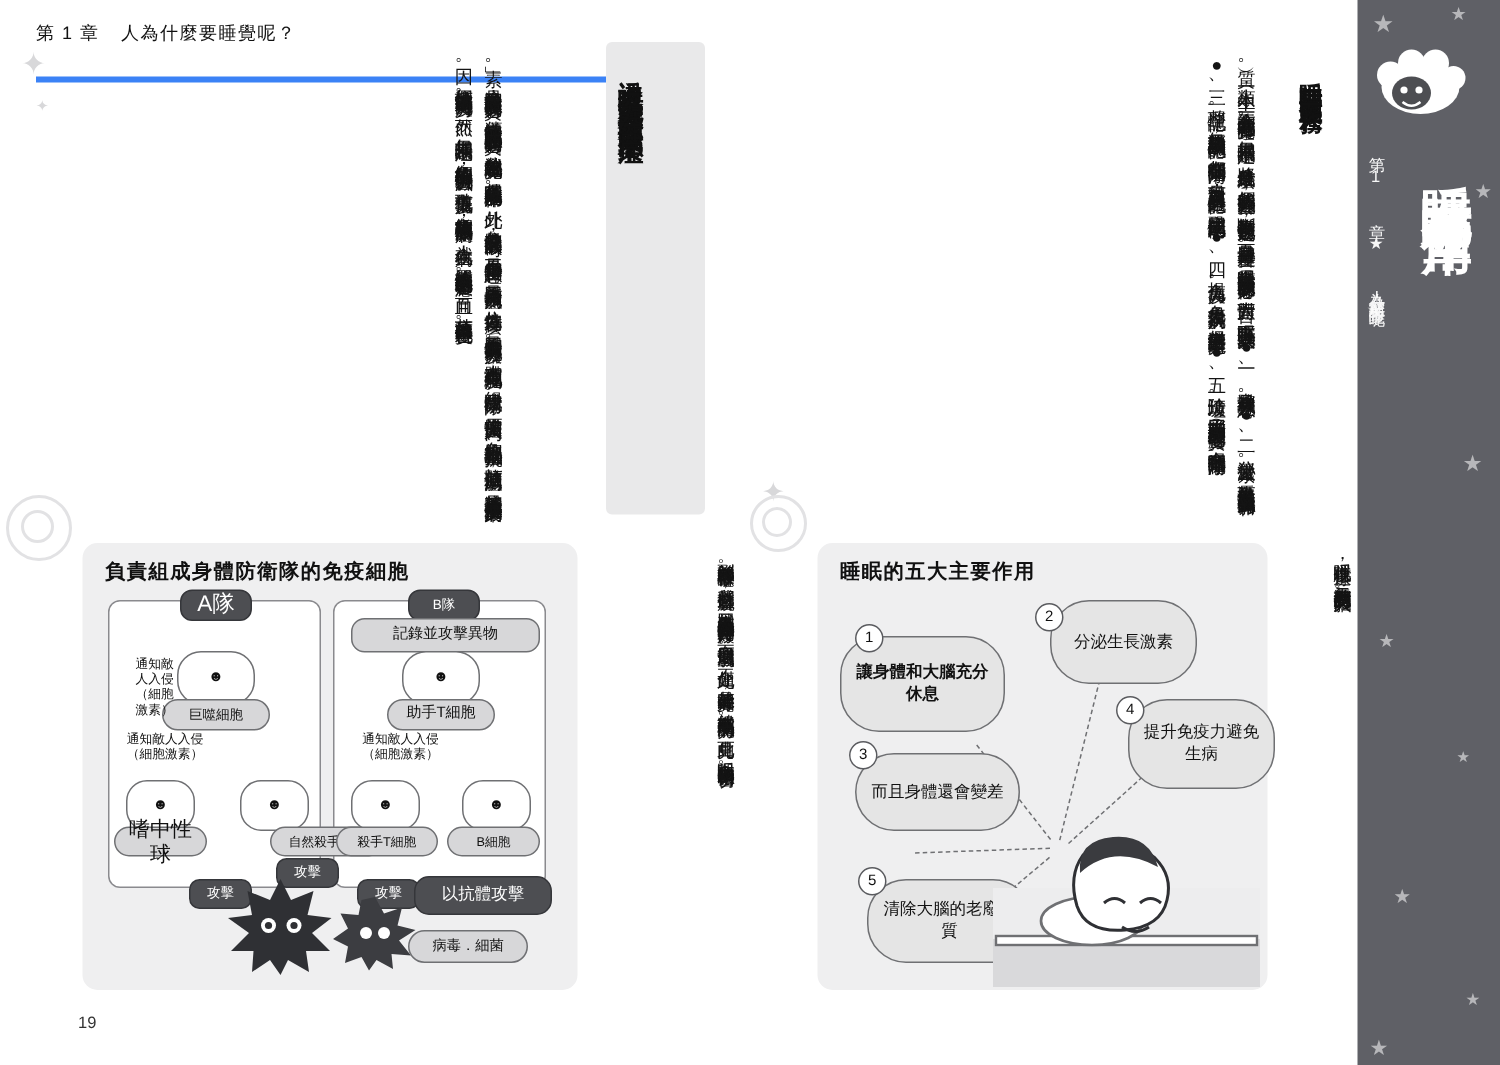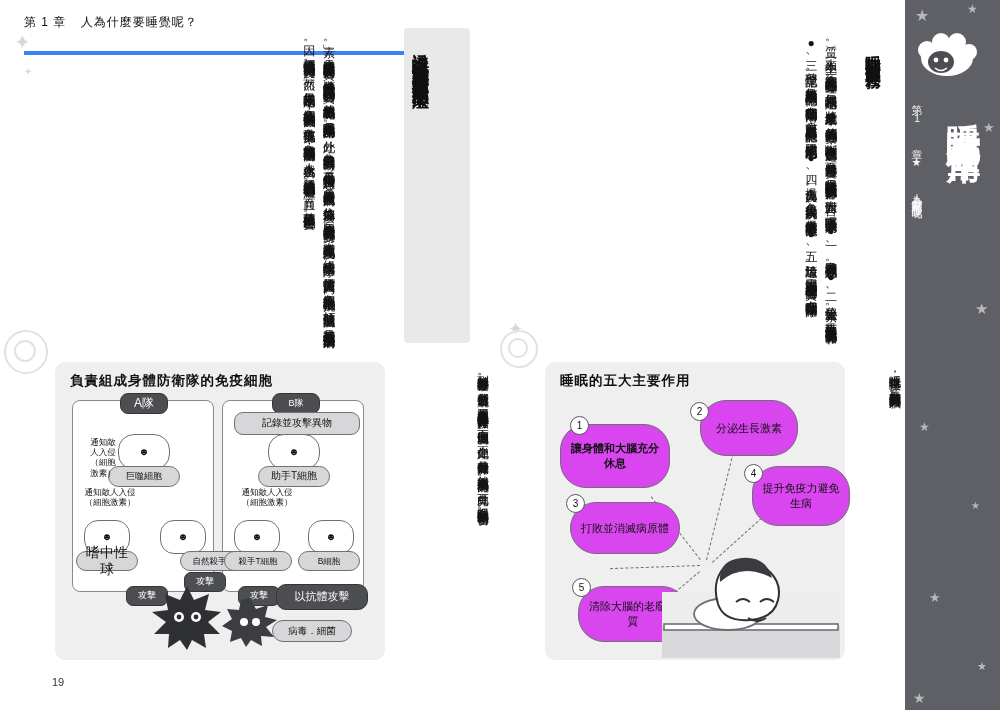--- a/index.html
+++ b/index.html
@@ -82,21 +82,21 @@
   .chip{
     position:absolute;background:#fff;border:1.4px solid #6f7073;border-radius:14px;
     font-size:10px;text-align:center;color:#111;line-height:1.25;
     display:flex;align-items:center;justify-content:center;padding:2px 4px;
   }
   .chip.dark{background:#4d4e52;color:#fff;border-color:#35363a;}
   .chip.gray{background:#d7d7d9;}
   .lbl{position:absolute;font-size:9.5px;color:#111;text-align:center;line-height:1.2;}
   .lbl.sm{font-size:8.5px;}
   .cloud{
-    position:absolute;background:#d946ef;border:1.6px solid #6f7073;border-radius:26px;
+    position:absolute;background:#e5e5e5;border:1.6px solid #6f7073;border-radius:26px;
     display:flex;align-items:center;justify-content:center;text-align:center;
     font-size:11px;line-height:1.35;color:#111;padding:4px 6px;
   }
   .num{
     position:absolute;width:17px;height:17px;border-radius:50%;
     background:#fff;border:1.5px solid #5a5b5f;color:#111;
     font-size:10px;display:flex;align-items:center;justify-content:center;
   }
 
   
@@ -135,21 +135,21 @@
   <div class="sub-headline">睡眠期間執行的五大任務</div>
 
   <div class="col" style="left:392px;top:366px;height:290px;width:100px;font-size:11.6px;">到腦部並讓你昏昏欲睡。我們之所以會發燒，就是因為免疫細胞在體溫高時運作得比較好，而病原體則會減弱。不僅如此，若是能睡個好覺，就能提高免疫細胞的能力。由此可見，睡眠與免疫力的關係相當密切。</div>
 
   <div class="col" style="left:860px;top:366px;height:260px;width:44px;font-size:12px;">睡眠就像這樣，每天調整我們的身體與大腦。</div>
 
   <div class="panel" style="left:55px;top:362px;width:330px;height:298px;"></div>
   <div class="panel-title" style="left:70px;top:372px;">負責組成身體防衛隊的免疫細胞</div>
 
   <div class="inner" style="left:72px;top:400px;width:140px;height:190px;"></div>
-  <div class="chip dark" style="left:120px;top:393px;width:38px;height:15px;font-size:12px;border-radius:8px;">A隊</div>
+  <div class="chip dark" style="left:120px;top:393px;width:38px;height:15px;font-size:15px;border-radius:8px;">A隊</div>
 
   <div class="inner" style="left:222px;top:400px;width:140px;height:190px;"></div>
   <div class="chip dark" style="left:272px;top:393px;width:38px;height:15px;font-size:9px;border-radius:8px;">B隊</div>
   <div class="chip gray" style="left:234px;top:412px;width:116px;height:17px;font-size:10px;border-radius:9px;">記錄並攻擊異物</div>
 
   <div class="chip" style="left:118px;top:434px;width:42px;height:30px;border-radius:16px;">☻</div>
   <div class="chip gray" style="left:108px;top:466px;width:62px;height:15px;font-size:9px;">巨噬細胞</div>
   <div class="lbl sm" style="left:88px;top:437px;width:30px;">通知敵人入侵（細胞激素）</div>
 
   <div class="chip" style="left:84px;top:520px;width:36px;height:28px;border-radius:14px;">☻</div>
@@ -203,21 +203,21 @@
     <span>讓身體和大腦充分休息</span>
   </div>
   <div class="num" style="left:570px;top:416px;">1</div>
 
   <div class="cloud" style="left:700px;top:400px;width:84px;height:46px;">
     <span>分泌生長激素</span>
   </div>
   <div class="num" style="left:690px;top:402px;">2</div>
 
   <div class="cloud" style="left:570px;top:502px;width:96px;height:42px;">
-    <span>打敗並消滅病原體</span>
+    <span>而且身體還會變差</span>
   </div>
   <div class="num" style="left:566px;top:494px;">3</div>
 
   <div class="cloud" style="left:752px;top:466px;width:84px;height:50px;">
     <span>提升免疫力避免生病</span>
   </div>
   <div class="num" style="left:744px;top:464px;">4</div>
 
   <div class="cloud" style="left:578px;top:586px;width:96px;height:46px;">
     <span>清除大腦的老廢物質</span>

